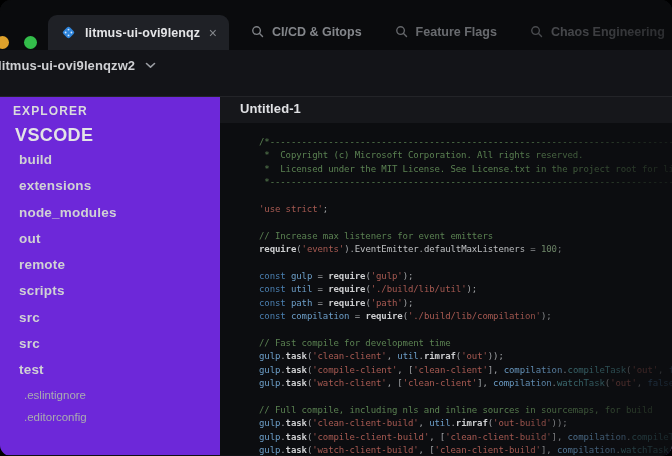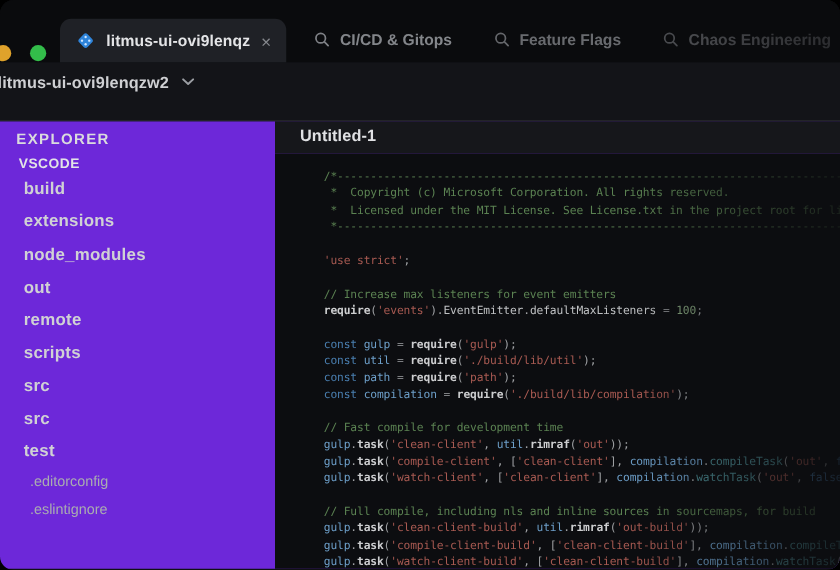--- a/index.html
+++ b/index.html
@@ -35,21 +35,21 @@
     padding:8px 0 0 0;
   }
   .repo-title-row{display:flex;align-items:center;gap:10px;margin-left:-2px;}
   .repo-title{font-size:13px;font-weight:700;color:#cfd0d3;letter-spacing:.1px;}
   .repo-sub-row{display:flex;align-items:center;gap:4px;margin:3px 0 0 1px;color:#6e7176;font-size:10px;}
   .repo-sub-row .sep{margin:0 2px;}
   
   .content{display:flex;height:358px;background:#6d28d9;}
   .sidebar{width:220px;flex:0 0 220px;padding-top:7px;overflow:hidden;}
   .explorer-header{margin:0 0 7px 13px;font-size:12px;font-weight:700;letter-spacing:1.1px;color:#dadbdd;}
-  .tree-root{margin:2px 0 1px 15px;font-size:11px;font-weight:800;letter-spacing:.4px;color:#e3e4e6;}
+  .tree-root{margin:2px 0 1px 15px;font-size:18px;font-weight:800;letter-spacing:.4px;color:#e3e4e6;}
   .tree-item{white-space:nowrap;cursor:default;}
   .tree-item.folder{margin-left:19px;height:26.3px;line-height:26.3px;font-size:13.5px;font-weight:600;color:#d0d1d4;letter-spacing:.2px;}
   .tree-item.file{margin-left:24px;height:22px;line-height:22px;font-size:11.5px;font-weight:500;color:#aaacb0;}
   
   .editor{flex:1;display:flex;flex-direction:column;min-width:0;}
   .editor-tabbar{height:26px;flex:0 0 26px;background:#16171b;display:flex;align-items:flex-start;padding:4px 0 0 20px;}
   .editor-tab-title{font-size:13px;font-weight:700;color:#e0e1e4;letter-spacing:.1px;}
   .editor-body{position:relative;flex:1;background:#0c0d10;overflow:hidden;}
   .code{
     padding:13px 0 0 39px;
@@ -142,22 +142,22 @@
           <div class="tree-item folder">extensions</div>
           <div class="tree-item folder">node_modules</div>
           <div class="tree-item folder">out</div>
           <div class="tree-item folder">remote</div>
           <div class="tree-item folder">scripts</div>
           <div class="tree-item folder">src</div>
           <div class="tree-item folder">src</div>
           <div class="tree-item folder">test</div>
         </div>
       <div>
+          <div class="tree-item file">.eslintignore</div>
           <div class="tree-item file">.editorconfig</div>
-          <div class="tree-item file">.eslintignore</div>
         </div>
     </div>
 
     <div class="editor">
       <div class="editor-tabbar">
         <span class="editor-tab-title">Untitled-1</span>
       </div>
       <div class="editor-body">
         <div class="code"><div class="code-line"><span class="tk-cm">/*---------------------------------------------------------------------------------------------</span></div><div class="code-line"><span class="tk-cm"> *  Copyright (c) Microsoft Corporation. All rights reserved.</span></div><div class="code-line"><span class="tk-cm"> *  Licensed under the MIT License. See License.txt in the project root for license information.</span></div><div class="code-line"><span class="tk-cm"> *--------------------------------------------------------------------------------------------*/</span></div><div class="code-line">&nbsp;</div><div class="code-line"><span class="tk-str">'use strict'</span><span class="tk-pn">;</span></div><div class="code-line">&nbsp;</div><div class="code-line"><span class="tk-cm">// Increase max listeners for event emitters</span></div><div class="code-line"><span class="tk-fn">require</span><span class="tk-pn">(</span><span class="tk-str">'events'</span><span class="tk-pn">).</span><span class="tk-plain">EventEmitter</span><span class="tk-pn">.</span><span class="tk-plain">defaultMaxListeners</span><span class="tk-pn"> = </span><span class="tk-num">100</span><span class="tk-pn">;</span></div><div class="code-line">&nbsp;</div><div class="code-line"><span class="tk-kw">const </span><span class="tk-var">gulp</span><span class="tk-pn"> = </span><span class="tk-fn">require</span><span class="tk-pn">(</span><span class="tk-str">'gulp'</span><span class="tk-pn">);</span></div><div class="code-line"><span class="tk-kw">const </span><span class="tk-var">util</span><span class="tk-pn"> = </span><span class="tk-fn">require</span><span class="tk-pn">(</span><span class="tk-str">'./build/lib/util'</span><span class="tk-pn">);</span></div><div class="code-line"><span class="tk-kw">const </span><span class="tk-var">path</span><span class="tk-pn"> = </span><span class="tk-fn">require</span><span class="tk-pn">(</span><span class="tk-str">'path'</span><span class="tk-pn">);</span></div><div class="code-line"><span class="tk-kw">const </span><span class="tk-var">compilation</span><span class="tk-pn"> = </span><span class="tk-fn">require</span><span class="tk-pn">(</span><span class="tk-str">'./build/lib/compilation'</span><span class="tk-pn">);</span></div><div class="code-line">&nbsp;</div><div class="code-line"><span class="tk-cm">// Fast compile for development time</span></div><div class="code-line"><span class="tk-var">gulp</span><span class="tk-pn">.</span><span class="tk-fn">task</span><span class="tk-pn">(</span><span class="tk-str">'clean-client'</span><span class="tk-pn">, </span><span class="tk-var">util</span><span class="tk-pn">.</span><span class="tk-fn">rimraf</span><span class="tk-pn">(</span><span class="tk-str">'out'</span><span class="tk-pn">));</span></div><div class="code-line"><span class="tk-var">gulp</span><span class="tk-pn">.</span><span class="tk-fn">task</span><span class="tk-pn">(</span><span class="tk-str">'compile-client'</span><span class="tk-pn">, [</span><span class="tk-str">'clean-client'</span><span class="tk-pn">], </span><span class="tk-var">compilation</span><span class="tk-pn">.</span><span class="tk-meth">compileTask</span><span class="tk-pn">(</span><span class="tk-str">'out'</span><span class="tk-pn">, </span><span class="tk-kw">false</span></div><div class="code-line"><span class="tk-var">gulp</span><span class="tk-pn">.</span><span class="tk-fn">task</span><span class="tk-pn">(</span><span class="tk-str">'watch-client'</span><span class="tk-pn">, [</span><span class="tk-str">'clean-client'</span><span class="tk-pn">], </span><span class="tk-var">compilation</span><span class="tk-pn">.</span><span class="tk-meth">watchTask</span><span class="tk-pn">(</span><span class="tk-str">'out'</span><span class="tk-pn">, </span><span class="tk-kw">false</span></div><div class="code-line">&nbsp;</div><div class="code-line"><span class="tk-cm">// Full compile, including nls and inline sources in sourcemaps, for build</span></div><div class="code-line"><span class="tk-var">gulp</span><span class="tk-pn">.</span><span class="tk-fn">task</span><span class="tk-pn">(</span><span class="tk-str">'clean-client-build'</span><span class="tk-pn">, </span><span class="tk-var">util</span><span class="tk-pn">.</span><span class="tk-fn">rimraf</span><span class="tk-pn">(</span><span class="tk-str">'out-build'</span><span class="tk-pn">));</span></div><div class="code-line"><span class="tk-var">gulp</span><span class="tk-pn">.</span><span class="tk-fn">task</span><span class="tk-pn">(</span><span class="tk-str">'compile-client-build'</span><span class="tk-pn">, [</span><span class="tk-str">'clean-client-build'</span><span class="tk-pn">], </span><span class="tk-var">compilation</span><span class="tk-pn">.</span><span class="tk-meth">compileTask</span></div><div class="code-line"><span class="tk-var">gulp</span><span class="tk-pn">.</span><span class="tk-fn">task</span><span class="tk-pn">(</span><span class="tk-str">'watch-client-build'</span><span class="tk-pn">, [</span><span class="tk-str">'clean-client-build'</span><span class="tk-pn">], </span><span class="tk-var">compilation</span><span class="tk-pn">.</span><span class="tk-meth">watchTask</span><span class="tk-pn">(</span></div></div>
         <div class="fade-right"></div>

